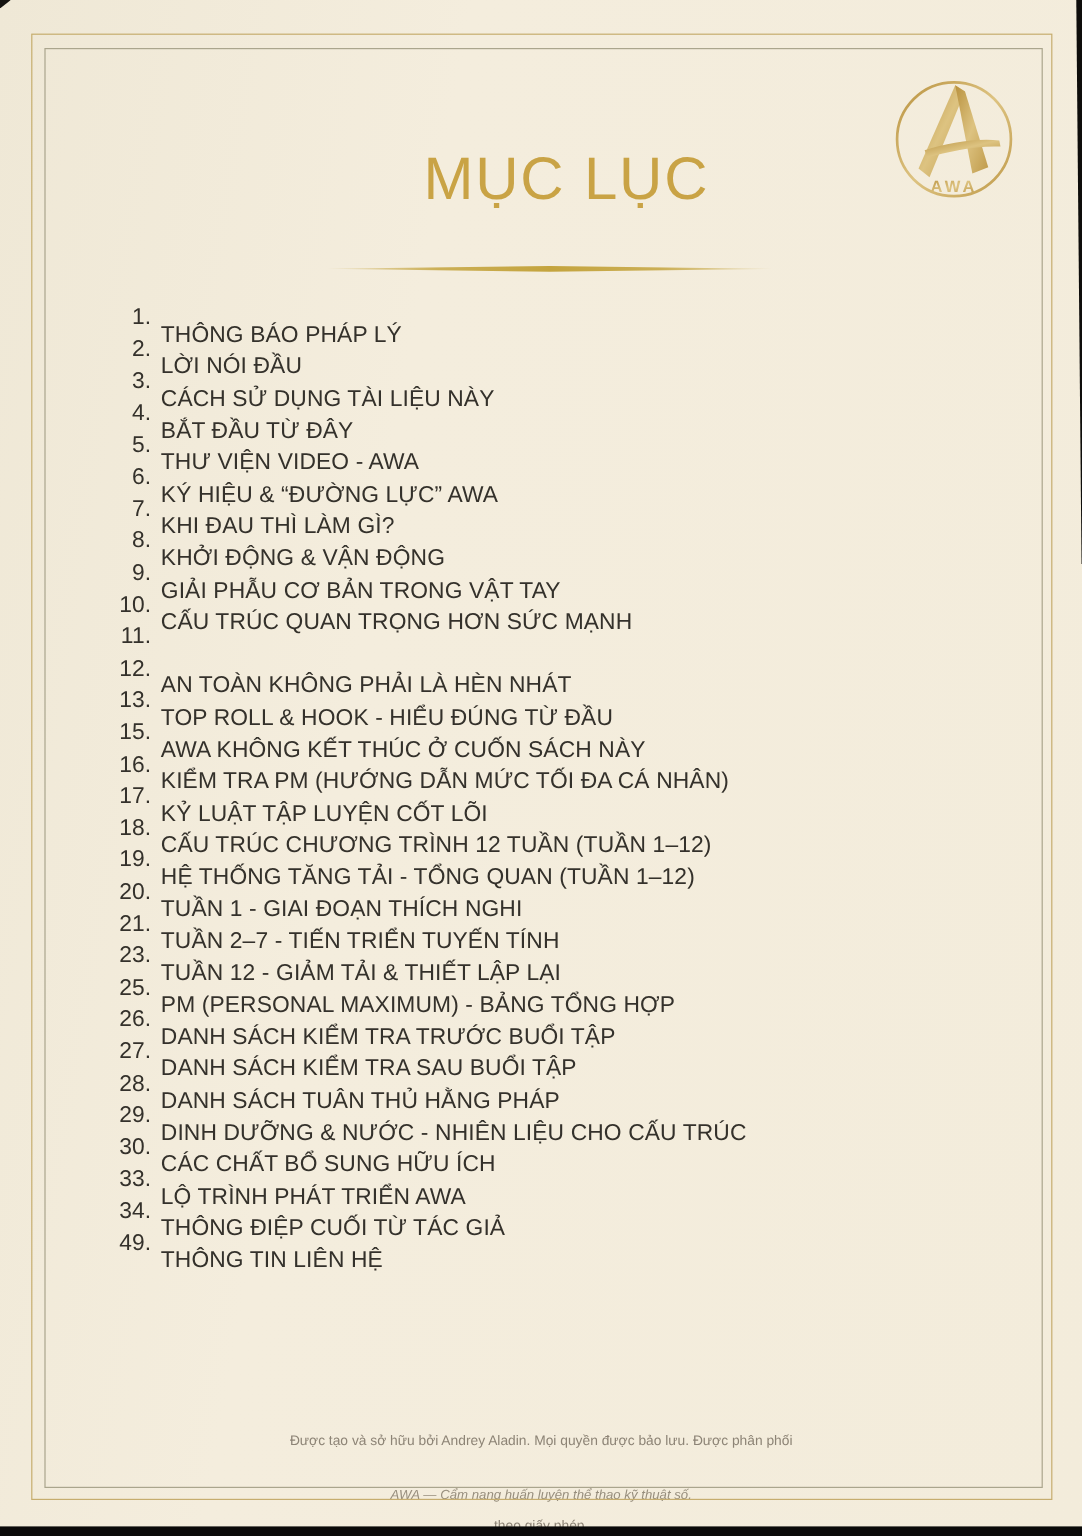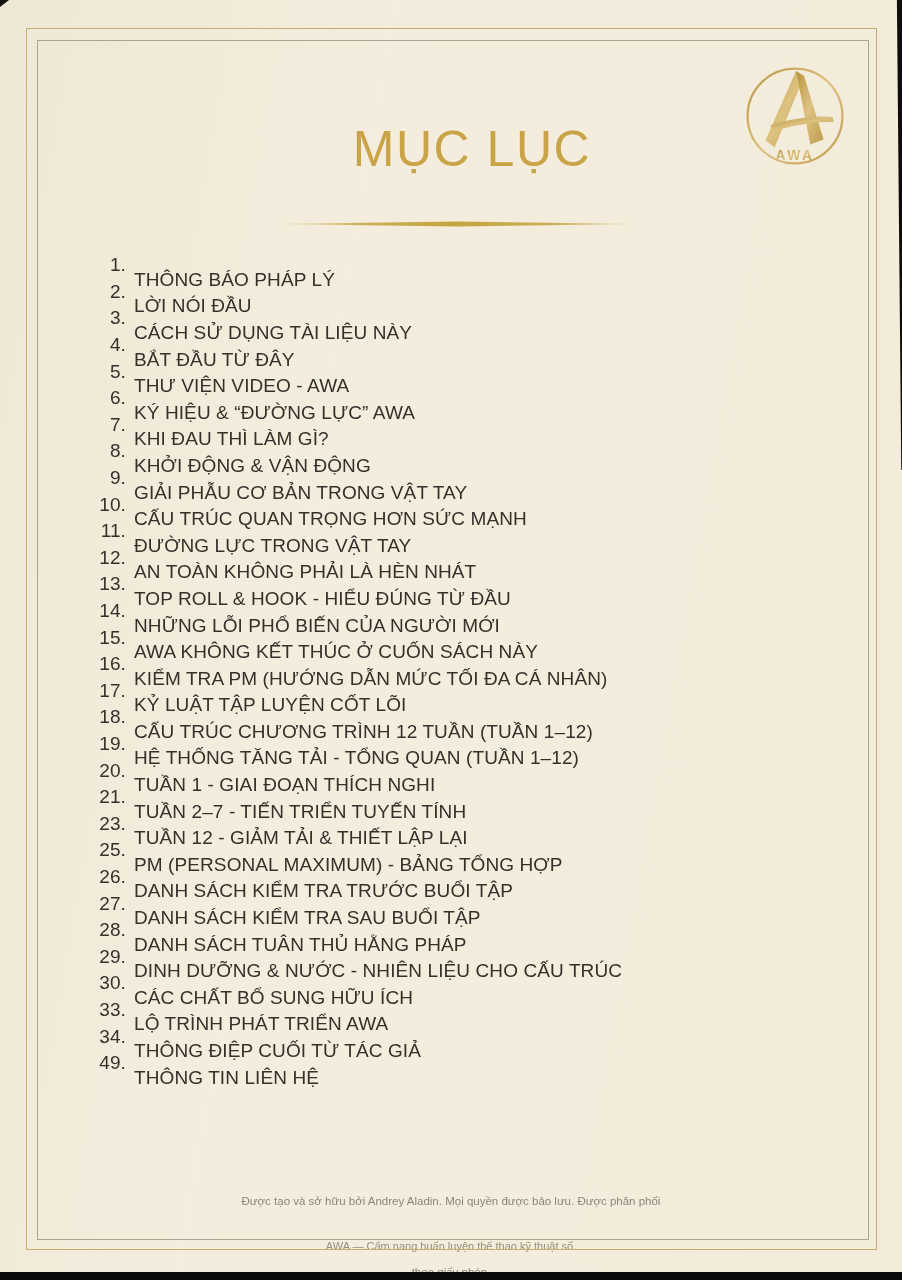--- a/index.html
+++ b/index.html
@@ -38,21 +38,21 @@
   .toc{position:absolute;left:84px;top:252px;width:740px;z-index:3;}
   .toc-row{
     display:flex;align-items:center;height:26.6px;
     font-size:19px;color:#34312b;letter-spacing:0.1px;white-space:nowrap;
   }
   .toc-num{width:42px;text-align:right;margin-right:8px;flex:0 0 auto;color:#34312b;}
   .toc-label{flex:0 0 auto;margin-top:29px;}
 
   
   .footer{position:absolute;left:0;width:902px;text-align:center;color:#8d8476;z-index:5;}
-  .footer-line1{top:1240px;font-size:11px;line-height:12px;color:#978e7d;}
+  .footer-line1{top:1240px;font-size:11px;line-height:12px;color:#978e7d;font-style:italic;}
   .footer-line2{top:1195px;font-size:11.5px;line-height:12px;}
   .footer-line3{top:1266px;font-size:11.5px;line-height:12px;}
 
   
   .edge-bottom{position:absolute;left:0;right:0;bottom:0;height:8px;background:#0b0a09;z-index:9;}
   .edge-right{
     position:absolute;right:0;top:0;width:6px;height:470px;background:#0e0d0b;
     clip-path:polygon(15% 0,100% 0,100% 100%,88% 100%);z-index:9;
   }
   .edge-speck{
@@ -135,33 +135,28 @@
       <div class="toc-row">
         <span class="toc-num">9.</span>
         <span class="toc-label">GIẢI PHẪU CƠ BẢN TRONG VẬT TAY</span>
       </div>
       <div class="toc-row">
         <span class="toc-num">10.</span>
         <span class="toc-label">CẤU TRÚC QUAN TRỌNG HƠN SỨC MẠNH</span>
       </div>
       <div class="toc-row">
         <span class="toc-num">11.</span>
-        <span class="toc-label">ĐƯỜNG LỰC TRONG VẬT TAY</span>
       </div>
       <div class="toc-row">
         <span class="toc-num">12.</span>
         <span class="toc-label">AN TOÀN KHÔNG PHẢI LÀ HÈN NHÁT</span>
       </div>
       <div class="toc-row">
         <span class="toc-num">13.</span>
         <span class="toc-label">TOP ROLL &amp; HOOK - HIỂU ĐÚNG TỪ ĐẦU</span>
-      </div>
-      <div class="toc-row">
-        <span class="toc-num">14.</span>
-        <span class="toc-label">NHỮNG LỖI PHỔ BIẾN CỦA NGƯỜI MỚI</span>
       </div>
       <div class="toc-row">
         <span class="toc-num">15.</span>
         <span class="toc-label">AWA KHÔNG KẾT THÚC Ở CUỐN SÁCH NÀY</span>
       </div>
       <div class="toc-row">
         <span class="toc-num">16.</span>
         <span class="toc-label">KIỂM TRA PM (HƯỚNG DẪN MỨC TỐI ĐA CÁ NHÂN)</span>
       </div>
       <div class="toc-row">

